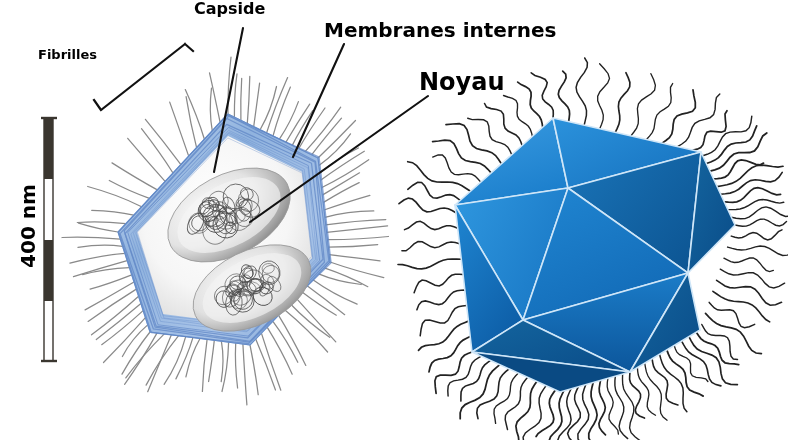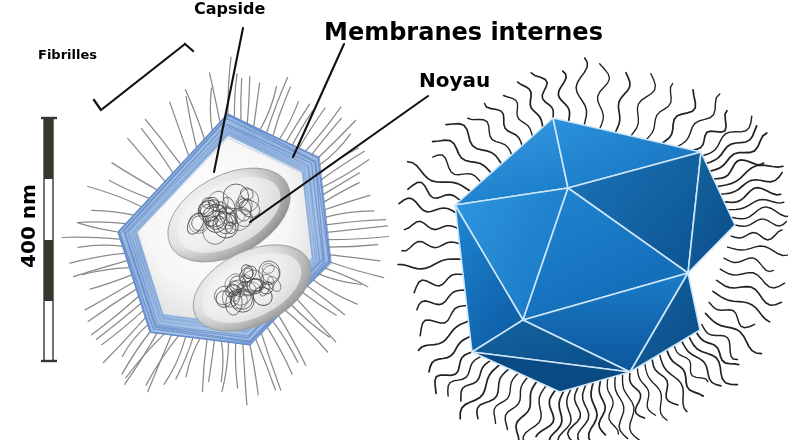--- a/index.html
+++ b/index.html
@@ -18,22 +18,22 @@
   .label {
     position: absolute;
     font-family: "DejaVu Sans", sans-serif;
     font-weight: bold;
     color: #000000;
     white-space: nowrap;
     line-height: 1;
   }
   #label-fibrilles { left: 38px;  top: 48px;  font-size: 13px; }
   #label-capside   { left: 194px; top: 1px;   font-size: 16px; }
-  #label-membranes { left: 324px; top: 20px;  font-size: 24px; }
-  #label-noyau     { left: 419px; top: 70px;  font-size: 20px; }
+  #label-membranes { left: 324px; top: 20px;  font-size: 20px; }
+  #label-noyau     { left: 419px; top: 70px;  font-size: 24px; }
   #scale-label {
     position: absolute;
     left: -14px;
     top: 214px;
     font-size: 20px;
     font-weight: bold;
     color: #000000;
     transform: rotate(-90deg);
     transform-origin: center center;
     white-space: nowrap;

